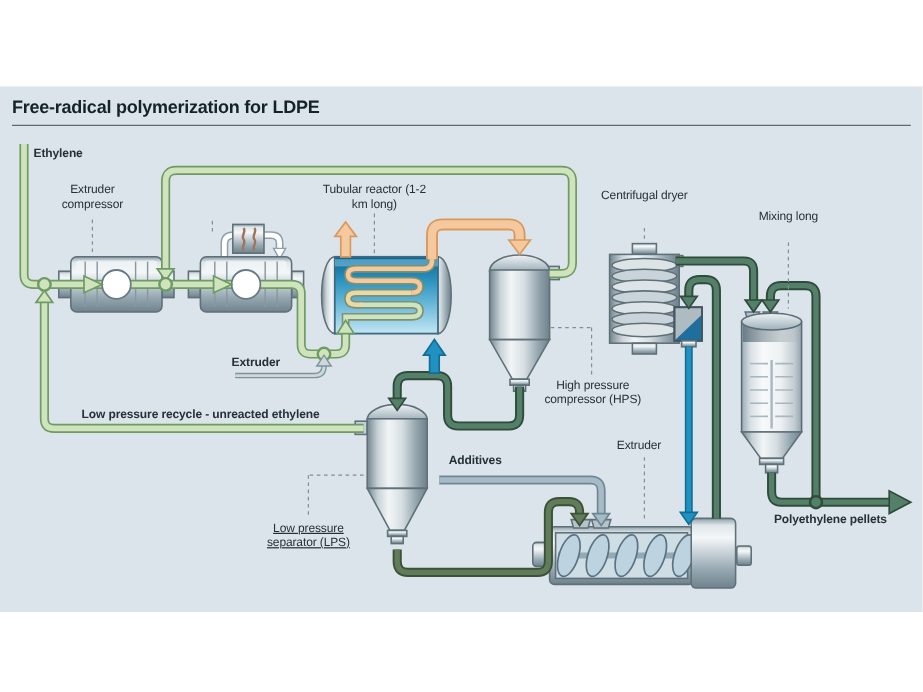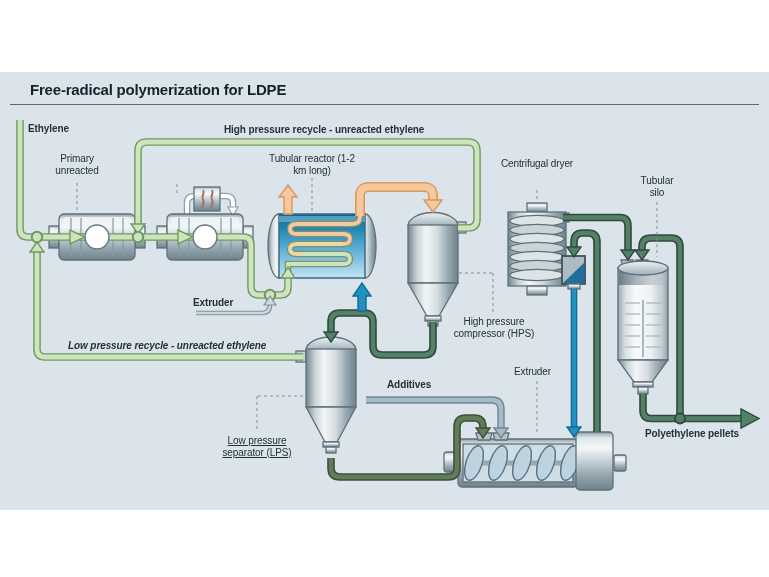--- a/index.html
+++ b/index.html
@@ -4,21 +4,21 @@
 <style>
   html,body{margin:0;padding:0;background:#fff;}
   .stage{position:relative;width:769px;height:577px;background:#fff;overflow:hidden;
          font-family:"Liberation Sans",sans-serif;}
   .stage svg{position:absolute;left:0;top:0;}
   .lbl{position:absolute;z-index:2;font-size:10px;line-height:1.18;color:var(--label_text);
        letter-spacing:-0.1px;white-space:pre-line;}
   .b{font-weight:700;}
   .c{text-align:center;}
   .title{position:absolute;z-index:2;left:10px;top:81px;font-size:15px;font-weight:700;
-         color:var(--title_text);letter-spacing:-0.2px;margin-left:20px;}
+         color:var(--title_text);letter-spacing:-0.2px;}
   
   .lg-o{fill:none;stroke:var(--pipe_green_dark);stroke-width:7.6;}
   .lg-i{fill:none;stroke:var(--pipe_green);stroke-width:4.8;}
   .dg-o{fill:none;stroke:var(--pipe_dgreen_dark);stroke-width:7.6;}
   .dg-i{fill:none;stroke:var(--pipe_dgreen);stroke-width:4.4;}
   .ol-o{fill:none;stroke:var(--pipe_olive_dark);stroke-width:7.6;}
   .ol-i{fill:none;stroke:var(--pipe_olive);stroke-width:4.4;}
   .og-o{fill:none;stroke:var(--pipe_orange_dark);stroke-width:10;}
   .og-i{fill:none;stroke:var(--pipe_orange);stroke-width:6.8;}
   .ad-o{fill:none;stroke:var(--pipe_gray_dark);stroke-width:7.4;}
@@ -301,25 +301,24 @@
     <path class="ldr" d="M493,273 V313"></path>
     <path class="ldr" d="M303,396 H257"></path>
     <path class="ldr" d="M257,396 V431"></path>
     <path class="ldr" d="M537,381 V432"></path>
   </g>
 </svg>
 
   <div class="title">Free-radical polymerization for LDPE</div>
 
   <div class="lbl b" style="left:28px;top:123px;">Ethylene</div>
-  <div class="lbl b" style="left:224px;top:124px;">High pressure recycle - unreacted ethylene</div>
-  <div class="lbl c" style="left:42px;top:153px;width:70px;">Primary unreacted</div>
+  <div class="lbl c" style="left:42px;top:153px;width:70px;">Extruder compressor</div>
   <div class="lbl c" style="left:266px;top:153px;width:92px;">Tubular reactor (1-2 km long)</div>
   <div class="lbl b" style="left:193px;top:297px;">Extruder</div>
-  <div class="lbl b" style="left:68px;top:340px;font-style:italic;">Low pressure recycle - unreacted ethylene</div>
+  <div class="lbl b" style="left:68px;top:340px;">Low pressure recycle - unreacted ethylene</div>
   <div class="lbl c" style="left:449px;top:316px;width:90px;">High pressure compressor (HPS)</div>
   <div class="lbl c" style="left:212px;top:435px;width:90px;text-decoration:underline;">Low pressure separator (LPS)</div>
-  <div class="lbl b" style="left:374px;top:379px;margin-left:13px;">Additives</div>
+  <div class="lbl b" style="left:374px;top:379px;">Additives</div>
   <div class="lbl" style="left:514px;top:366px;">Extruder</div>
   <div class="lbl c" style="left:499px;top:158px;width:76px;text-align:center;">Centrifugal dryer</div>
-  <div class="lbl c" style="left:632px;top:175px;width:50px;">Tubular silo</div>
+  <div class="lbl c" style="left:632px;top:175px;width:50px;">Mixing long</div>
   <div class="lbl c b" style="left:627px;top:428px;width:130px;">Polyethylene pellets</div>
 </div>
 
 </body></html>

